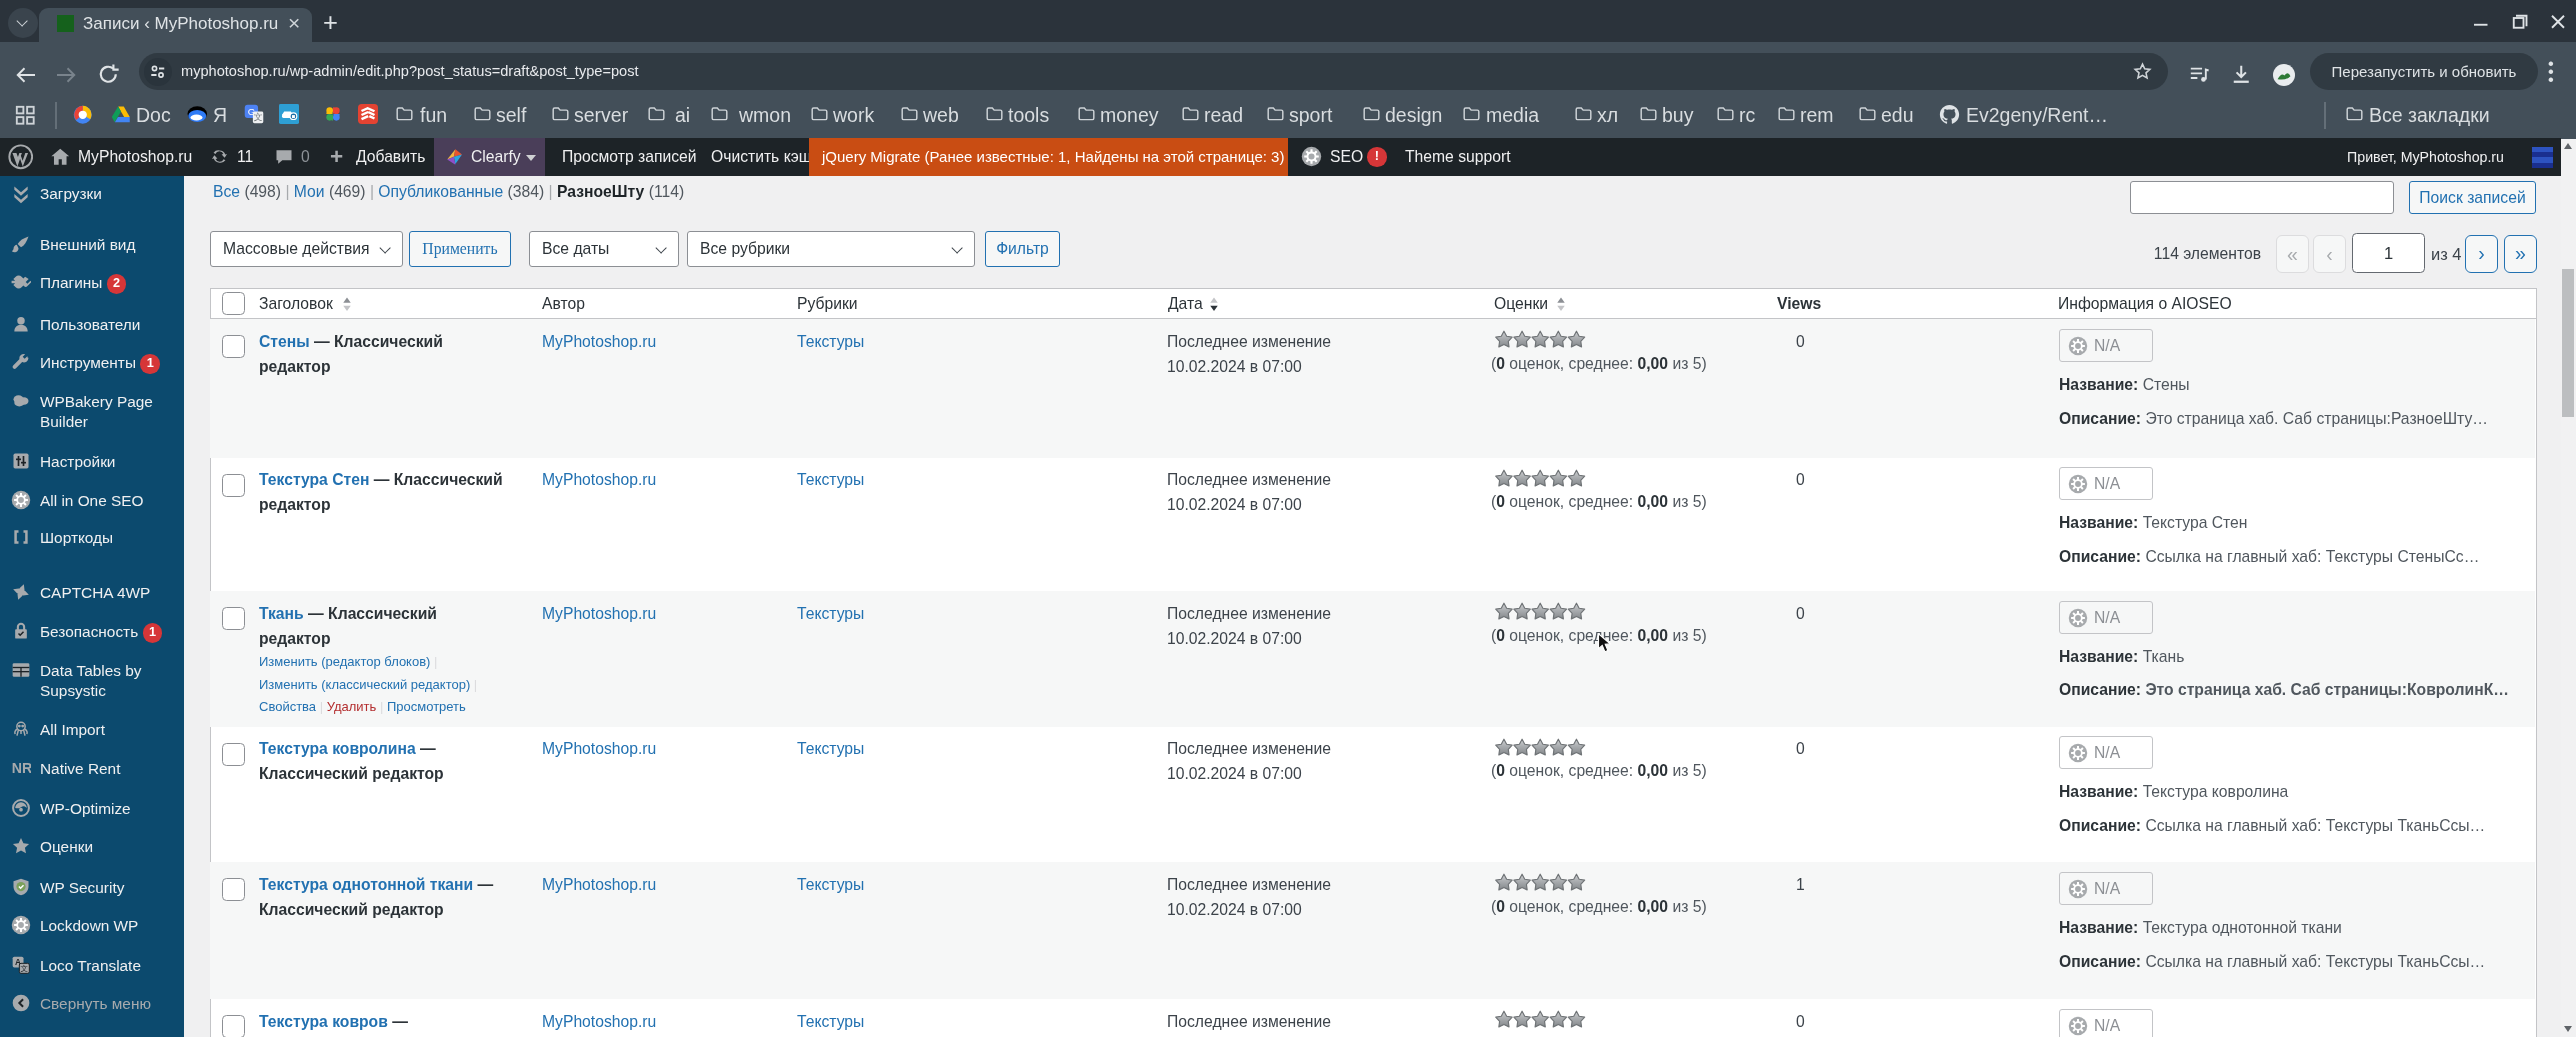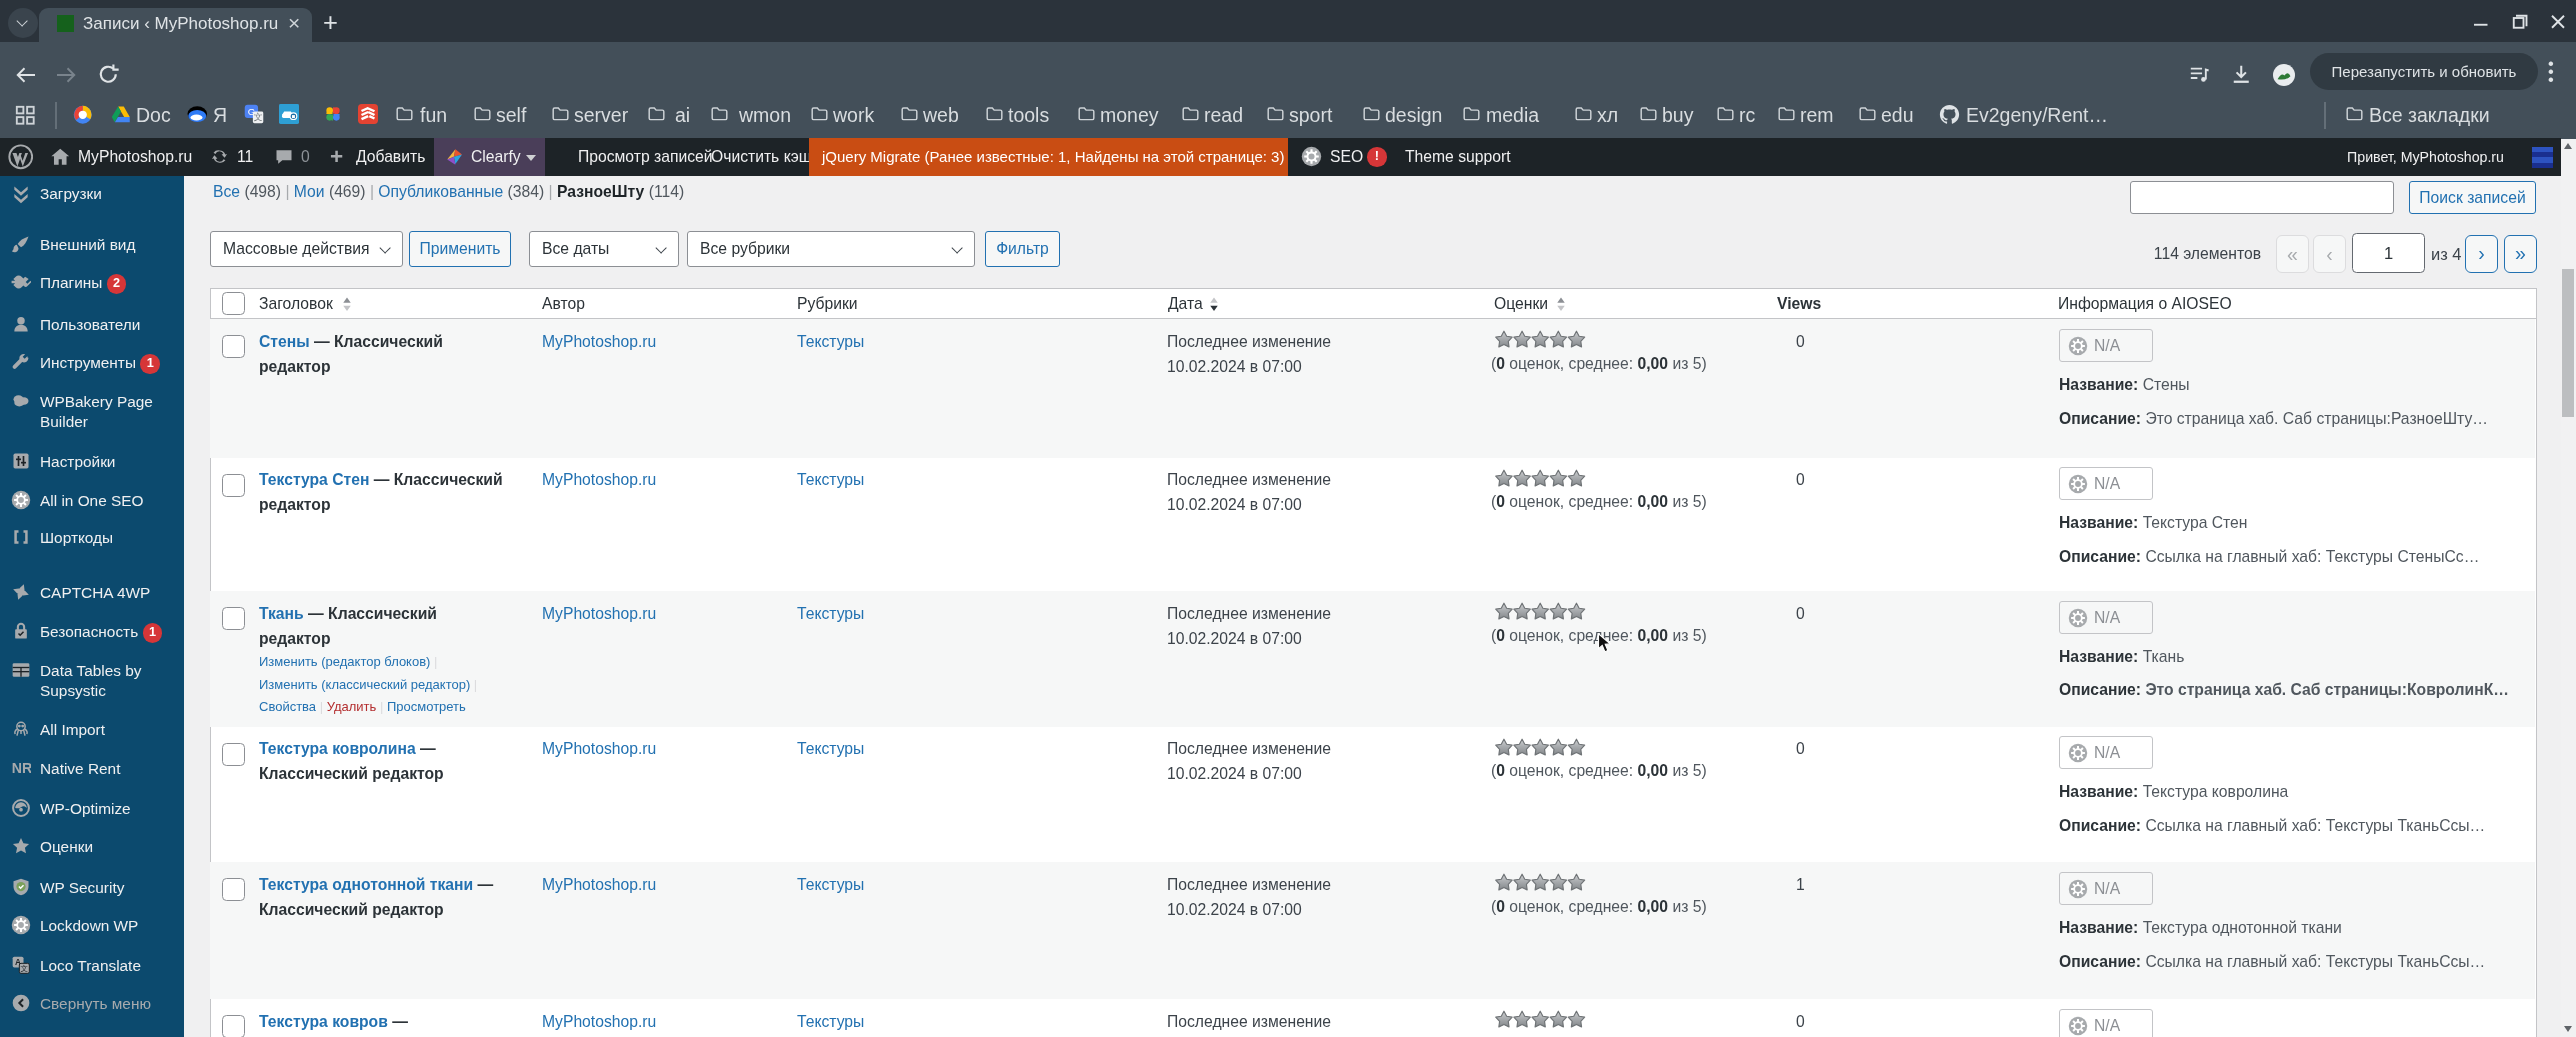--- a/index.html
+++ b/index.html
@@ -83,20 +83,34 @@
   <svg class="abs" style="left:13.5px;top:21px;" width="24" height="24" viewBox="0 0 32 32">
     <path d="M28 16 H6 M14 7 L5 16 L14 25" fill="none" stroke="#dfe3e6" stroke-width="2.6"></path>
   </svg>
   <svg class="abs" style="left:54px;top:21px;" width="24" height="24" viewBox="0 0 32 32">
     <path d="M4 16 H26 M18 7 L27 16 L18 25" fill="none" stroke="#79838c" stroke-width="2.6"></path>
   </svg>
   <svg class="abs" style="left:97px;top:21px;" width="22.5" height="22.5" viewBox="0 0 24 24">
     <path d="M20 12 a8 8 0 1 1 -2.8 -6.1" fill="none" stroke="#dfe3e6" stroke-width="2.3"></path>
     <path d="M17.5 1.5 v5.6 h5.6" fill="none" stroke="#dfe3e6" stroke-width="2.3"></path>
   </svg>
+  <div id="urlpill">
+    <div id="siteinfo">
+      <svg width="19.5" height="19.5" viewBox="0 0 24 24" style="position:absolute;left:4.5px;top:4.5px;">
+        <circle cx="8" cy="8" r="2.6" fill="none" stroke="#dfe3e6" stroke-width="2"></circle>
+        <line x1="13.5" y1="8" x2="20" y2="8" stroke="#dfe3e6" stroke-width="2.4"></line>
+        <circle cx="16" cy="16" r="2.6" fill="none" stroke="#dfe3e6" stroke-width="2"></circle>
+        <line x1="4" y1="16" x2="10.5" y2="16" stroke="#dfe3e6" stroke-width="2.4"></line>
+      </svg>
+    </div>
+    <div id="urltext">myphotoshop.ru/wp-admin/edit.php?post_status=draft&amp;post_type=post</div>
+    <svg width="21" height="21" viewBox="0 0 24 24" style="position:absolute;left:1993px;top:8.2px;">
+      <path d="M12 3.6 l2.5 5.4 5.9 0.6 -4.4 4 1.2 5.8 -5.2 -3 -5.2 3 1.2 -5.8 -4.4 -4 5.9 -0.6 z" fill="none" stroke="#cfd4d8" stroke-width="1.8"></path>
+    </svg>
+  </div>
 
   <svg class="abs" style="left:2188px;top:21px;" width="22.5" height="22.5" viewBox="0 0 24 24">
     <path d="M3 6 h12 M3 11 h12 M3 16 h7" stroke="#dfe3e6" stroke-width="2"></path>
     <circle cx="16.5" cy="17.5" r="2.5" fill="#dfe3e6"></circle>
     <path d="M19 17.5 V7 l3 1" fill="none" stroke="#dfe3e6" stroke-width="2"></path>
   </svg>
   <svg class="abs" style="left:2230px;top:21px;" width="22.5" height="22.5" viewBox="0 0 24 24">
     <path d="M12 3 v12 M7 10 l5 5 5-5" fill="none" stroke="#dfe3e6" stroke-width="2.2"></path>
     <path d="M4 20 h16" stroke="#dfe3e6" stroke-width="2.4"></path>
   </svg>
@@ -307,21 +321,21 @@
   <div class="it" style="left:356px;">Добавить</div>
   <div class="abs" style="left:434px;top:0;width:111px;height:38px;background:#4a3e59;"></div>
   <svg class="abs" style="left:445px;top:9px;" width="20" height="20" viewBox="0 0 27 27">
     <path d="M3 17 L14 3 l-2 10 z" fill="#f4b63f"></path>
         <path d="M14 3 l9 7 -11 3 z" fill="#e8552e"></path>
         <path d="M12 13 l11 -3 -9 13 z" fill="#2aa6e0"></path>
         <path d="M12 13 l2 11 -11 -7 z" fill="#8e4fc8"></path>
   </svg>
   <div class="it" style="left:471px;">Clearfy</div>
   <div class="abs" style="left:526px;top:16.5px;width:0;height:0;border-left:5.2px solid transparent;border-right:5.2px solid transparent;border-top:6.7px solid #cfd1d3;"></div>
-  <div class="it" style="left:562px;margin-left:16px;">Просмотр записей</div>
+  <div class="it" style="left:562px;">Просмотр записей</div>
   <div class="it" style="left:711px;">Очистить кэш</div>
   <div class="abs" style="left:809px;top:0;width:479px;height:38px;background:#c94d13;"></div>
   <div class="it" style="left:822px;color:#fff;font-size:15px;">jQuery Migrate (Ранее известные: 1, Найдены на этой странице: 3)</div>
   <svg class="abs" style="left:1301px;top:8.2px;" width="21" height="21" viewBox="0 0 26 26">
         <use href="#gear"></use>
       </svg>
   <div class="it" style="left:1330px;">SEO</div>
   <div class="abs" style="left:1367px;top:9px;width:19.5px;height:19.5px;border-radius:50%;background:#d63638;color:#fff;font-size:12.7px;font-weight:bold;text-align:center;line-height:19.5px;">!</div>
   <div class="it" style="left:1405px;">Theme support</div>
   <div class="it" style="right:57px;font-size:14.2px;">Привет, MyPhotoshop.ru</div>
@@ -491,21 +505,21 @@
     <span class="link">Все</span> <span style="color:#50575e;">(498)</span> <span style="color:#a7aaad;">|</span>
     <span class="link">Мои</span> <span style="color:#50575e;">(469)</span> <span style="color:#a7aaad;">|</span>
     <span class="link">Опубликованные</span> <span style="color:#50575e;">(384)</span> <span style="color:#a7aaad;">|</span>
     <span style="color:#1d2327;font-weight:bold;">РазноеШту</span> <span style="color:#50575e;">(114)</span>
   </div>
 
   <div class="abs" style="left:2130px;top:181px;width:264px;height:33px;background:#fff;border:0.7px solid #8c8f94;border-radius:3px;"></div>
   <div class="btn2" style="left:2409px;top:181px;width:127px;height:33px;line-height:31px;">Поиск записей</div>
 
   <div class="sel" style="left:210px;top:231px;width:193px;">Массовые действия<span class="selchev"></span></div>
-  <div class="btn2" style="left:409px;top:231px;width:102px;">Применить</div>
+  <div class="btn2" style="left:409px;top:231px;width:102px;font-family:Liberation Serif, serif;">Применить</div>
   <div class="sel" style="left:529px;top:231px;width:150px;">Все даты<span class="selchev"></span></div>
   <div class="sel" style="left:687px;top:231px;width:288px;">Все рубрики<span class="selchev"></span></div>
   <div class="btn2" style="left:985px;top:231px;width:75px;">Фильтр</div>
 
   <div class="abs" style="left:2082px;top:245px;width:179px;font-size:15.7px;color:#3c434a;text-align:right;">114 элементов</div>
   <div class="pgd" style="left:2276px;">«</div>
   <div class="pgd" style="left:2313px;">‹</div>
   <div class="abs" style="left:2352px;top:233px;width:73px;height:40px;background:#fff;border:0.7px solid #646970;border-radius:4.5px;color:#2c3338;font-size:16.5px;text-align:center;line-height:39px;">1</div>
   <div class="abs" style="left:2431px;top:245px;font-size:16.5px;color:#3c434a;">из 4</div>
   <div class="pga" style="left:2465px;">›</div>

